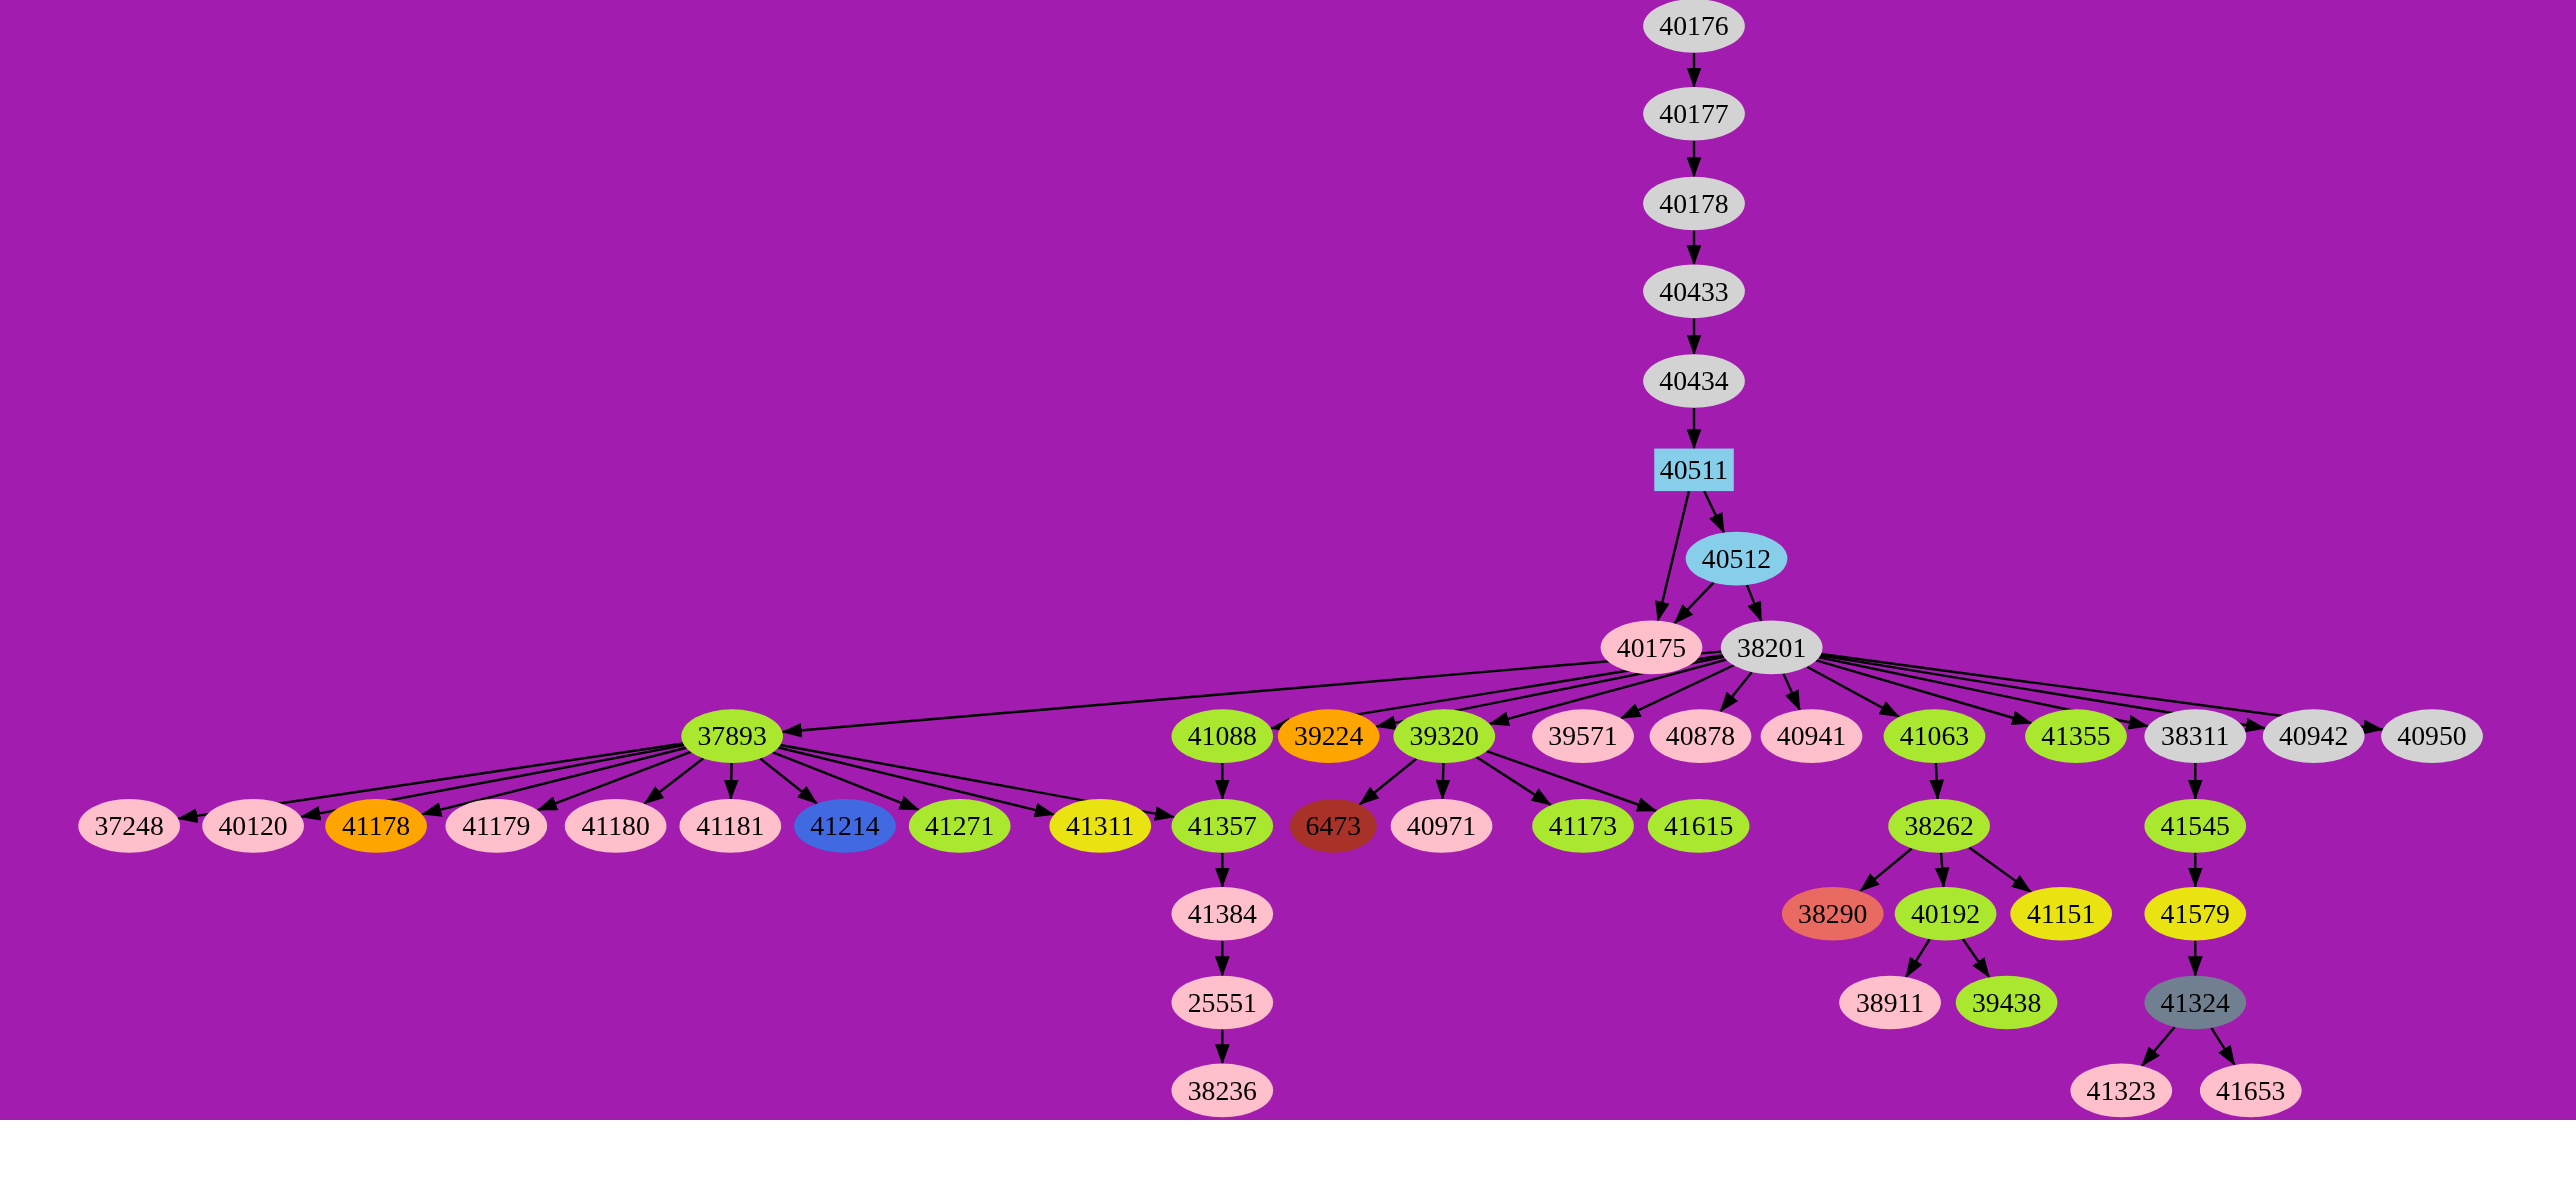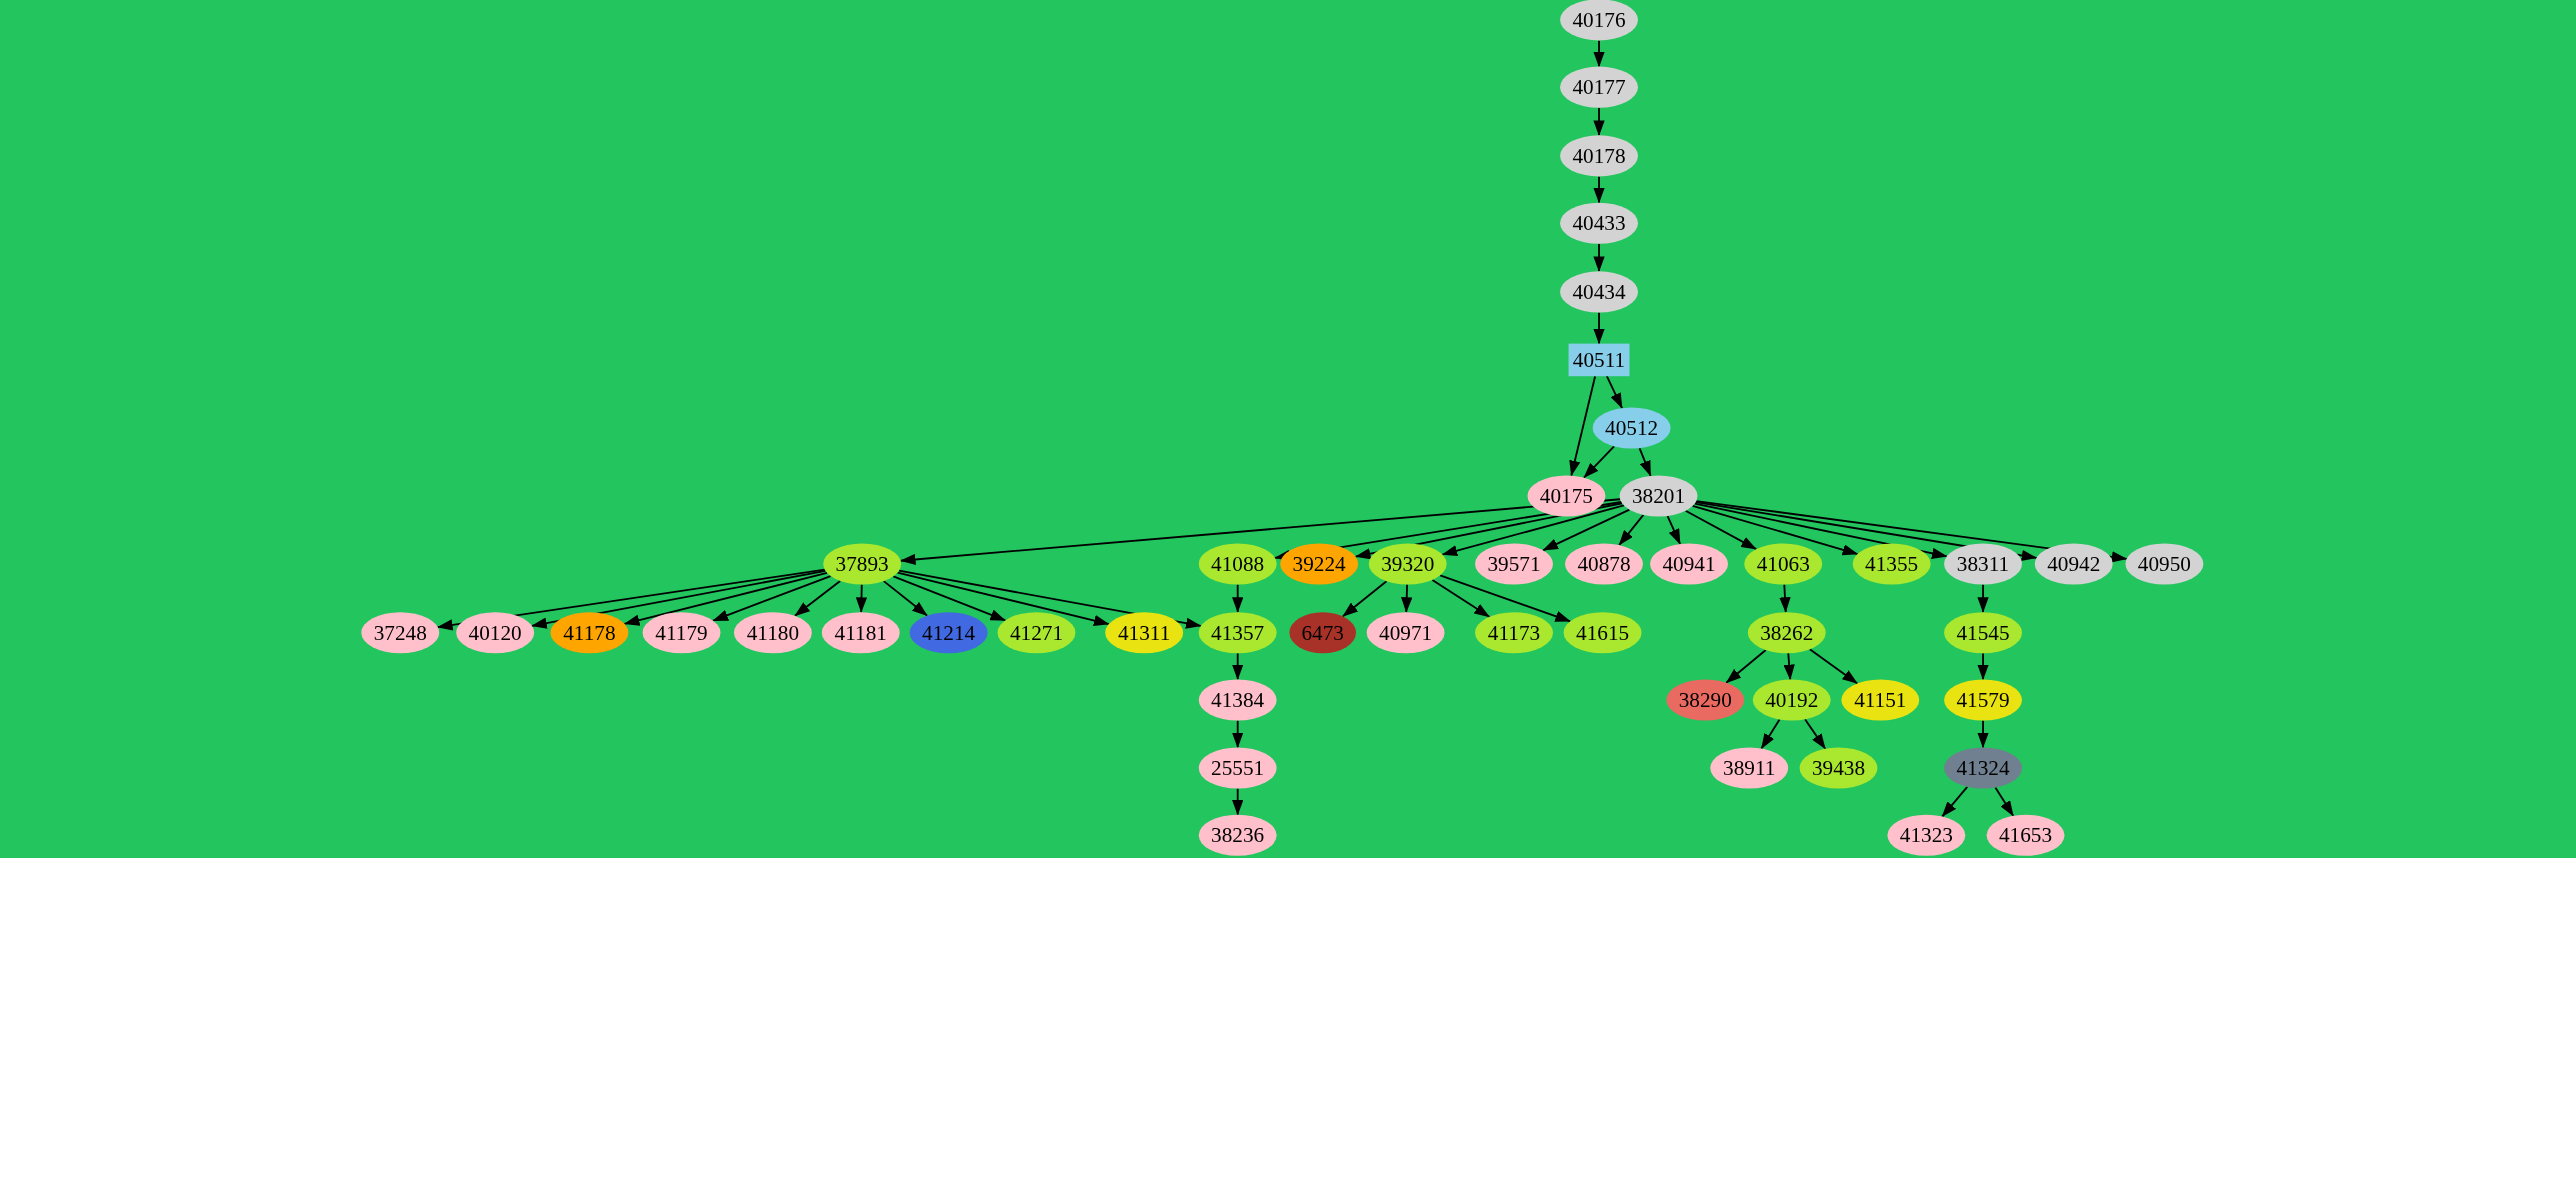--- a/index.html
+++ b/index.html
@@ -3,22 +3,22 @@
 <meta charset="utf-8">
 <style>
   html, body {
     margin: 0;
     padding: 0;
     background: #ffffff;
   }
   #canvas {
     position: relative;
     width: 2576px;
-    height: 858px;
-    background: #22c55e;
+    height: 1120px;
+    background: #a21caf;
     overflow: hidden;
   }
   #graph-svg {
     position: absolute;
     left: 0;
     top: 0;
     width: 100%;
     height: 100%;
   }
   .edge-line {

